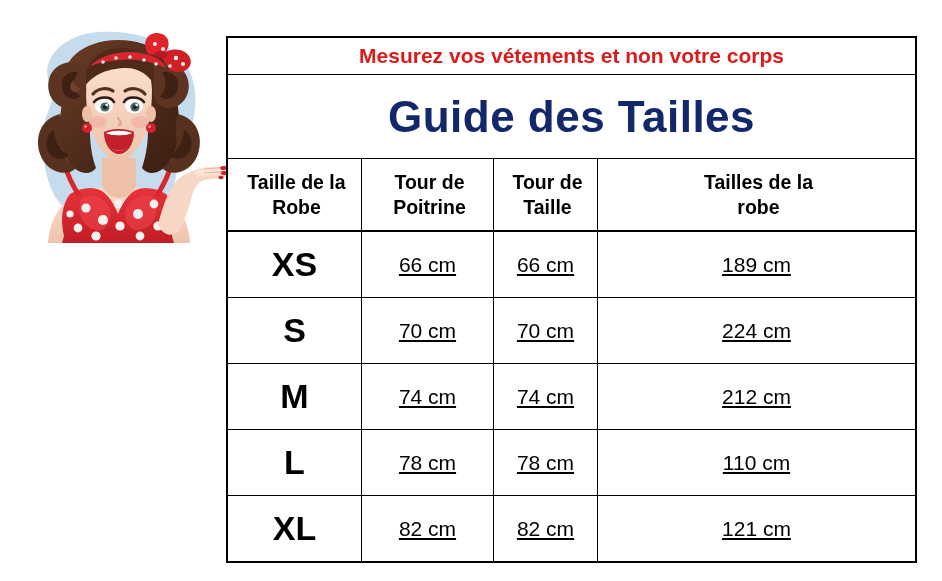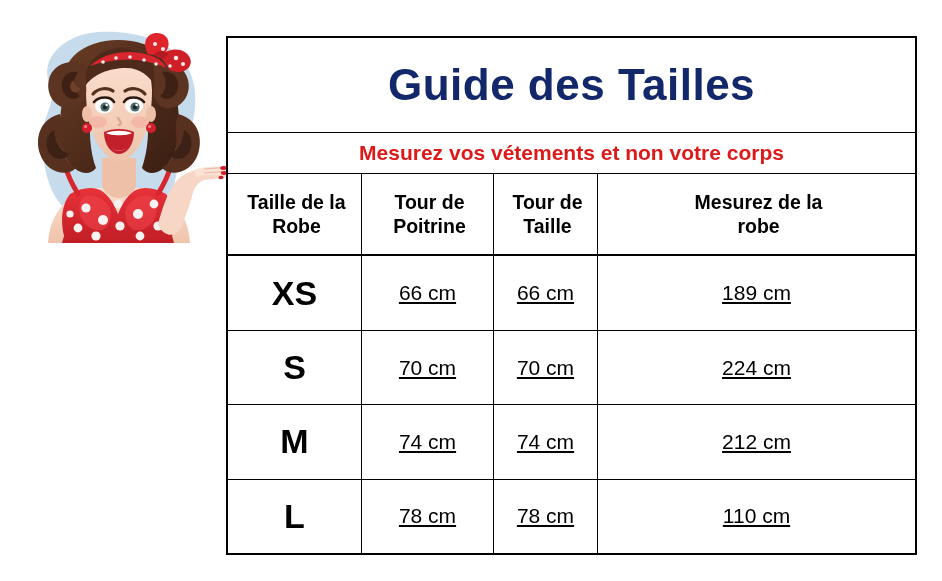--- a/index.html
+++ b/index.html
@@ -285,44 +285,44 @@
 <div id="size-table-wrap">
   <table class="size-table">
     <colgroup>
       <col class="c1">
         <col class="c2">
         <col class="c3">
         <col class="c4">
     </colgroup>
     <tbody>
       <tr>
+        <td class="subtitle-cell" colspan="4">
+          <span class="subtitle-text">Mesurez vos vétements et non votre corps</span>
+        </td>
+      </tr>
+      <tr>
         <td class="title-cell" colspan="4">
           <span class="title-text">Guide des Tailles</span>
-        </td>
-      </tr>
-      <tr>
-        <td class="subtitle-cell" colspan="4">
-          <span class="subtitle-text">Mesurez vos vétements et non votre corps</span>
         </td>
       </tr>
       <tr class="header-row">
         <td>
           <span>Taille de la</span><br>
           <span>Robe</span>
         </td>
         <td>
           <span>Tour de</span><br>
           <span>Poitrine</span>
         </td>
         <td>
           <span>Tour de</span><br>
           <span>Taille</span>
         </td>
         <td>
-          <span>Mesurez de la</span><br>
+          <span>Tailles de la</span><br>
           <span>robe</span>
         </td>
       </tr>
 
       <tr class="data-row">
         <td class="size-cell">XS</td>
         <td class="measure-cell">66 cm</td>
         <td class="measure-cell">66 cm</td>
         <td class="measure-cell">189 cm</td>
       </tr>
@@ -337,15 +337,21 @@
         <td class="measure-cell">74 cm</td>
         <td class="measure-cell">74 cm</td>
         <td class="measure-cell">212 cm</td>
       </tr>
       <tr class="data-row">
         <td class="size-cell">L</td>
         <td class="measure-cell">78 cm</td>
         <td class="measure-cell">78 cm</td>
         <td class="measure-cell">110 cm</td>
       </tr>
+      <tr class="data-row">
+        <td class="size-cell">XL</td>
+        <td class="measure-cell">82 cm</td>
+        <td class="measure-cell">82 cm</td>
+        <td class="measure-cell">121 cm</td>
+      </tr>
     </tbody>
   </table>
 </div>
 
 </body></html>

